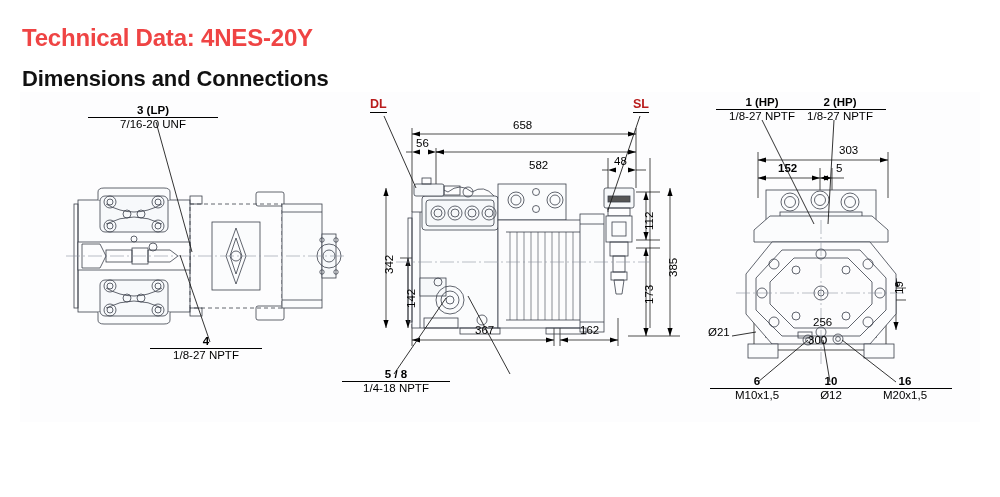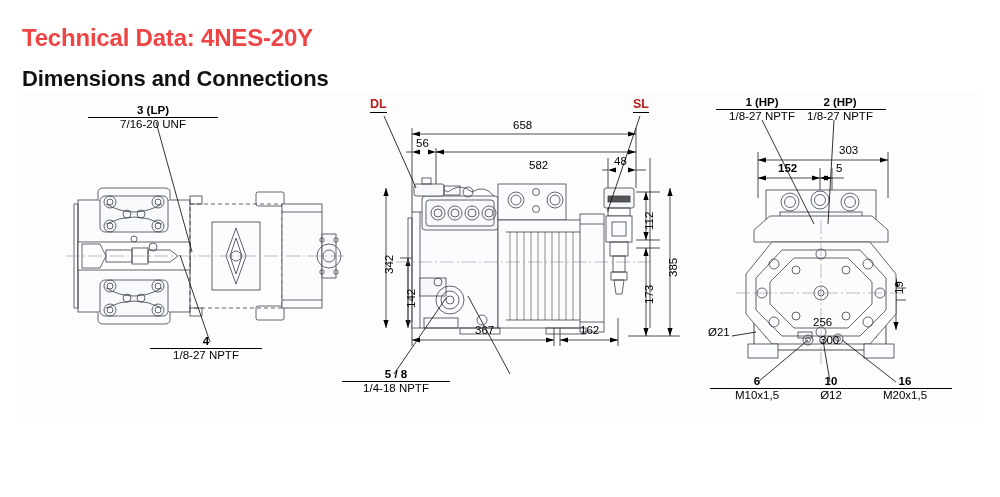--- a/index.html
+++ b/index.html
@@ -435,21 +435,21 @@
       </div>
       <div class="ann rule-top" style="left:84px;top:4px;width:92px;">
         <span class="num">2 (HP)</span>
         <span class="thread">1/8-27 NPTF</span>
       </div>
 
       <div class="dimtxt" style="left:101px;top:52px;margin-left:28px;">303</div>
       <div class="dimtxt" style="left:68px;top:70px;font-weight:bold;">152</div>
       <div class="dimtxt" style="left:126px;top:70px;">5</div>
       <div class="dimtxt" style="left:103px;top:224px;">256</div>
-      <div class="dimtxt" style="left:98px;top:242px;padding-left:12px;">300</div>
+      <div class="dimtxt" style="left:98px;top:242px;">300</div>
       <div class="dimtxt vert" style="left:183px;top:202px;">19</div>
       <div class="dimtxt" style="left:-2px;top:234px;">Ø21</div>
 
       <div class="ann rule-top" style="left:0px;top:283px;width:94px;">
         <span class="num">6</span>
         <span class="thread">M10x1,5</span>
       </div>
       <div class="ann rule-top" style="left:88px;top:283px;width:66px;">
         <span class="num">10</span>
         <span class="thread">Ø12</span>

